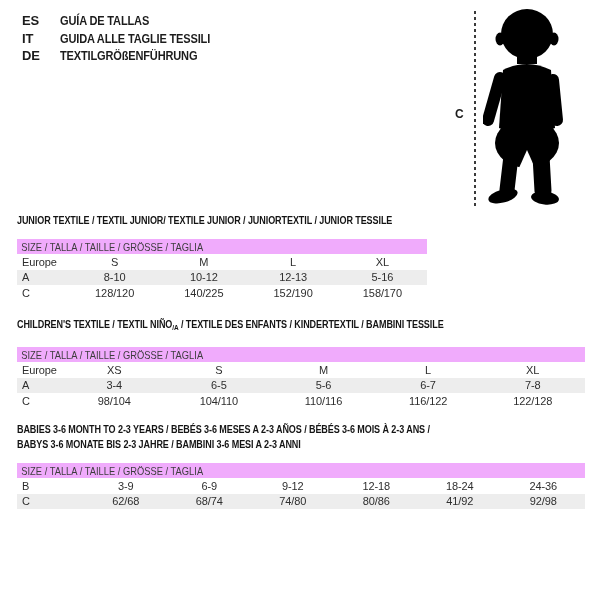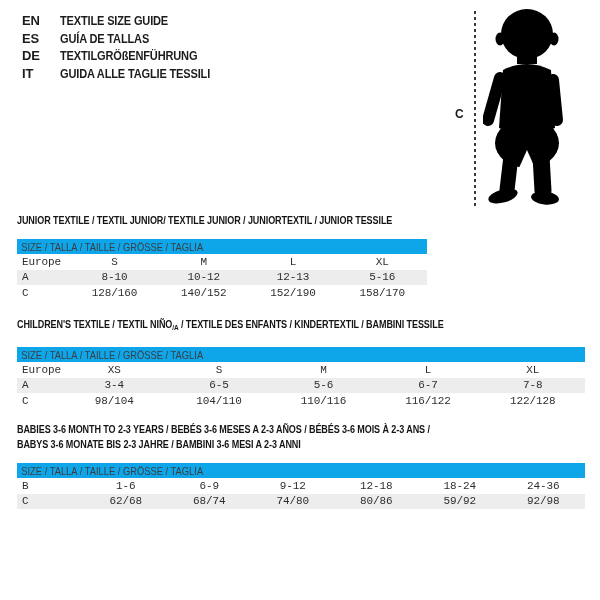--- a/index.html
+++ b/index.html
@@ -16,57 +16,53 @@
   .dotted-line{position:absolute;left:474px;top:11px;width:2px;height:195px;
     background:repeating-linear-gradient(to bottom,#3a3a3a 0 3px,transparent 3px 6px);}
   .measure-c{position:absolute;left:455px;top:107px;font-size:12px;font-weight:bold;}
   .baby-svg{position:absolute;left:483px;top:8px;}
   
   .sec-title{position:absolute;left:17px;font-size:10.5px;font-weight:bold;letter-spacing:-.1px;
     white-space:nowrap;transform:scaleX(.86);transform-origin:left top;color:#141414;line-height:15px;}
   .sub{font-size:7.5px;vertical-align:-2px;}
   
   .size-table{position:absolute;left:17px;}
-  .tbar{height:15px;background:#0ea5e9;display:flex;align-items:center;}
+  .tbar{height:15px;background:#f0abfc;display:flex;align-items:center;}
   .tbar-label{font-size:11px;color:#3d3d3d;padding-left:5px;white-space:nowrap;display:inline-block;transform:scaleX(.85);transform-origin:left center;}
   .trow{display:grid;height:15.5px;align-items:center;font-size:11px;color:#2e2e2e;}
   .trow.alt{background:#ededed;}
-  .trow .c{text-align:center;letter-spacing:-.1px;font-family:Liberation Mono, monospace;}
+  .trow .c{text-align:center;letter-spacing:-.1px;}
   .trow .c.first{text-align:left;padding-left:5px;}
   .t-junior{top:239px;width:410px;}
   .t-junior .trow{grid-template-columns:53px repeat(4,1fr);}
   .t-children{top:347px;width:568px;}
   .t-children .trow{grid-template-columns:45px repeat(5,1fr);}
   .t-babies{top:463px;width:568px;}
   .t-babies .trow{grid-template-columns:67px repeat(6,1fr);}
   
   .legend{position:absolute;left:17px;top:534px;}
   .legend-line{font-size:10.5px;font-weight:bold;line-height:16.5px;white-space:nowrap;display:block;transform:scaleX(.86);transform-origin:left top;color:#141414;}
 </style>
 </head>
 <body>
 
 <div class="sheet">
 
   <div class="lang-block">
     <div class="lang-row">
-      <span class="lang-code">EN</span>
-      <span class="lang-label">TEXTILE SIZE GUIDE</span>
-    </div>
-    <div class="lang-row">
       <span class="lang-code">ES</span>
       <span class="lang-label">GUÍA DE TALLAS</span>
     </div>
     <div class="lang-row">
+      <span class="lang-code">IT</span>
+      <span class="lang-label">GUIDA ALLE TAGLIE TESSILI</span>
+    </div>
+    <div class="lang-row">
       <span class="lang-code">DE</span>
       <span class="lang-label">TEXTILGRÖßENFÜHRUNG</span>
-    </div>
-    <div class="lang-row">
-      <span class="lang-code">IT</span>
-      <span class="lang-label">GUIDA ALLE TAGLIE TESSILI</span>
     </div>
   </div>
 
   <div class="dotted-line"></div>
   <div class="measure-c">C</div>
   <svg class="baby-svg" width="88" height="200" viewBox="0 0 88 200" xmlns="http://www.w3.org/2000/svg">
     <g fill="#000000" stroke="none">
       <ellipse cx="44" cy="26" rx="26" ry="25"></ellipse>
       <ellipse cx="17" cy="31" rx="4.5" ry="6.5"></ellipse>
       <ellipse cx="71" cy="31" rx="4.5" ry="6.5"></ellipse>
@@ -97,22 +93,22 @@
     </div>
     <div class="trow alt">
       <span class="c first">A</span>
       <span class="c">8-10</span>
       <span class="c">10-12</span>
       <span class="c">12-13</span>
       <span class="c">5-16</span>
     </div>
     <div class="trow">
       <span class="c first">C</span>
-      <span class="c">128/160</span>
-      <span class="c">140/152</span>
+      <span class="c">128/120</span>
+      <span class="c">140/225</span>
       <span class="c">152/190</span>
       <span class="c">158/170</span>
     </div>
   </div>
 
   <div class="sec-title" style="top:317px"><span>CHILDREN'S TEXTILE / TEXTIL NIÑO</span><span class="sub">/A</span><span> / TEXTILE DES ENFANTS / KINDERTEXTIL / BAMBINI TESSILE</span></div>
   <div class="size-table t-children">
     <div class="tbar">
       <span class="tbar-label">SIZE / TALLA / TAILLE / GRÖSSE / TAGLIA</span>
     </div>
@@ -145,32 +141,32 @@
   <div class="sec-title" style="top:422px">
     <span style="display:block">BABIES 3-6 MONTH TO 2-3 YEARS / BEBÉS 3-6 MESES A 2-3 AÑOS / BÉBÉS 3-6 MOIS À 2-3 ANS /</span>
     <span style="display:block">BABYS 3-6 MONATE BIS 2-3 JAHRE / BAMBINI 3-6 MESI A 2-3 ANNI</span>
   </div>
   <div class="size-table t-babies">
     <div class="tbar">
       <span class="tbar-label">SIZE / TALLA / TAILLE / GRÖSSE / TAGLIA</span>
     </div>
     <div class="trow">
       <span class="c first">B</span>
-      <span class="c">1-6</span>
+      <span class="c">3-9</span>
       <span class="c">6-9</span>
       <span class="c">9-12</span>
       <span class="c">12-18</span>
       <span class="c">18-24</span>
       <span class="c">24-36</span>
     </div>
     <div class="trow alt">
       <span class="c first">C</span>
       <span class="c">62/68</span>
       <span class="c">68/74</span>
       <span class="c">74/80</span>
       <span class="c">80/86</span>
-      <span class="c">59/92</span>
+      <span class="c">41/92</span>
       <span class="c">92/98</span>
     </div>
   </div>
 
 
 </div>
 
 </body></html>

